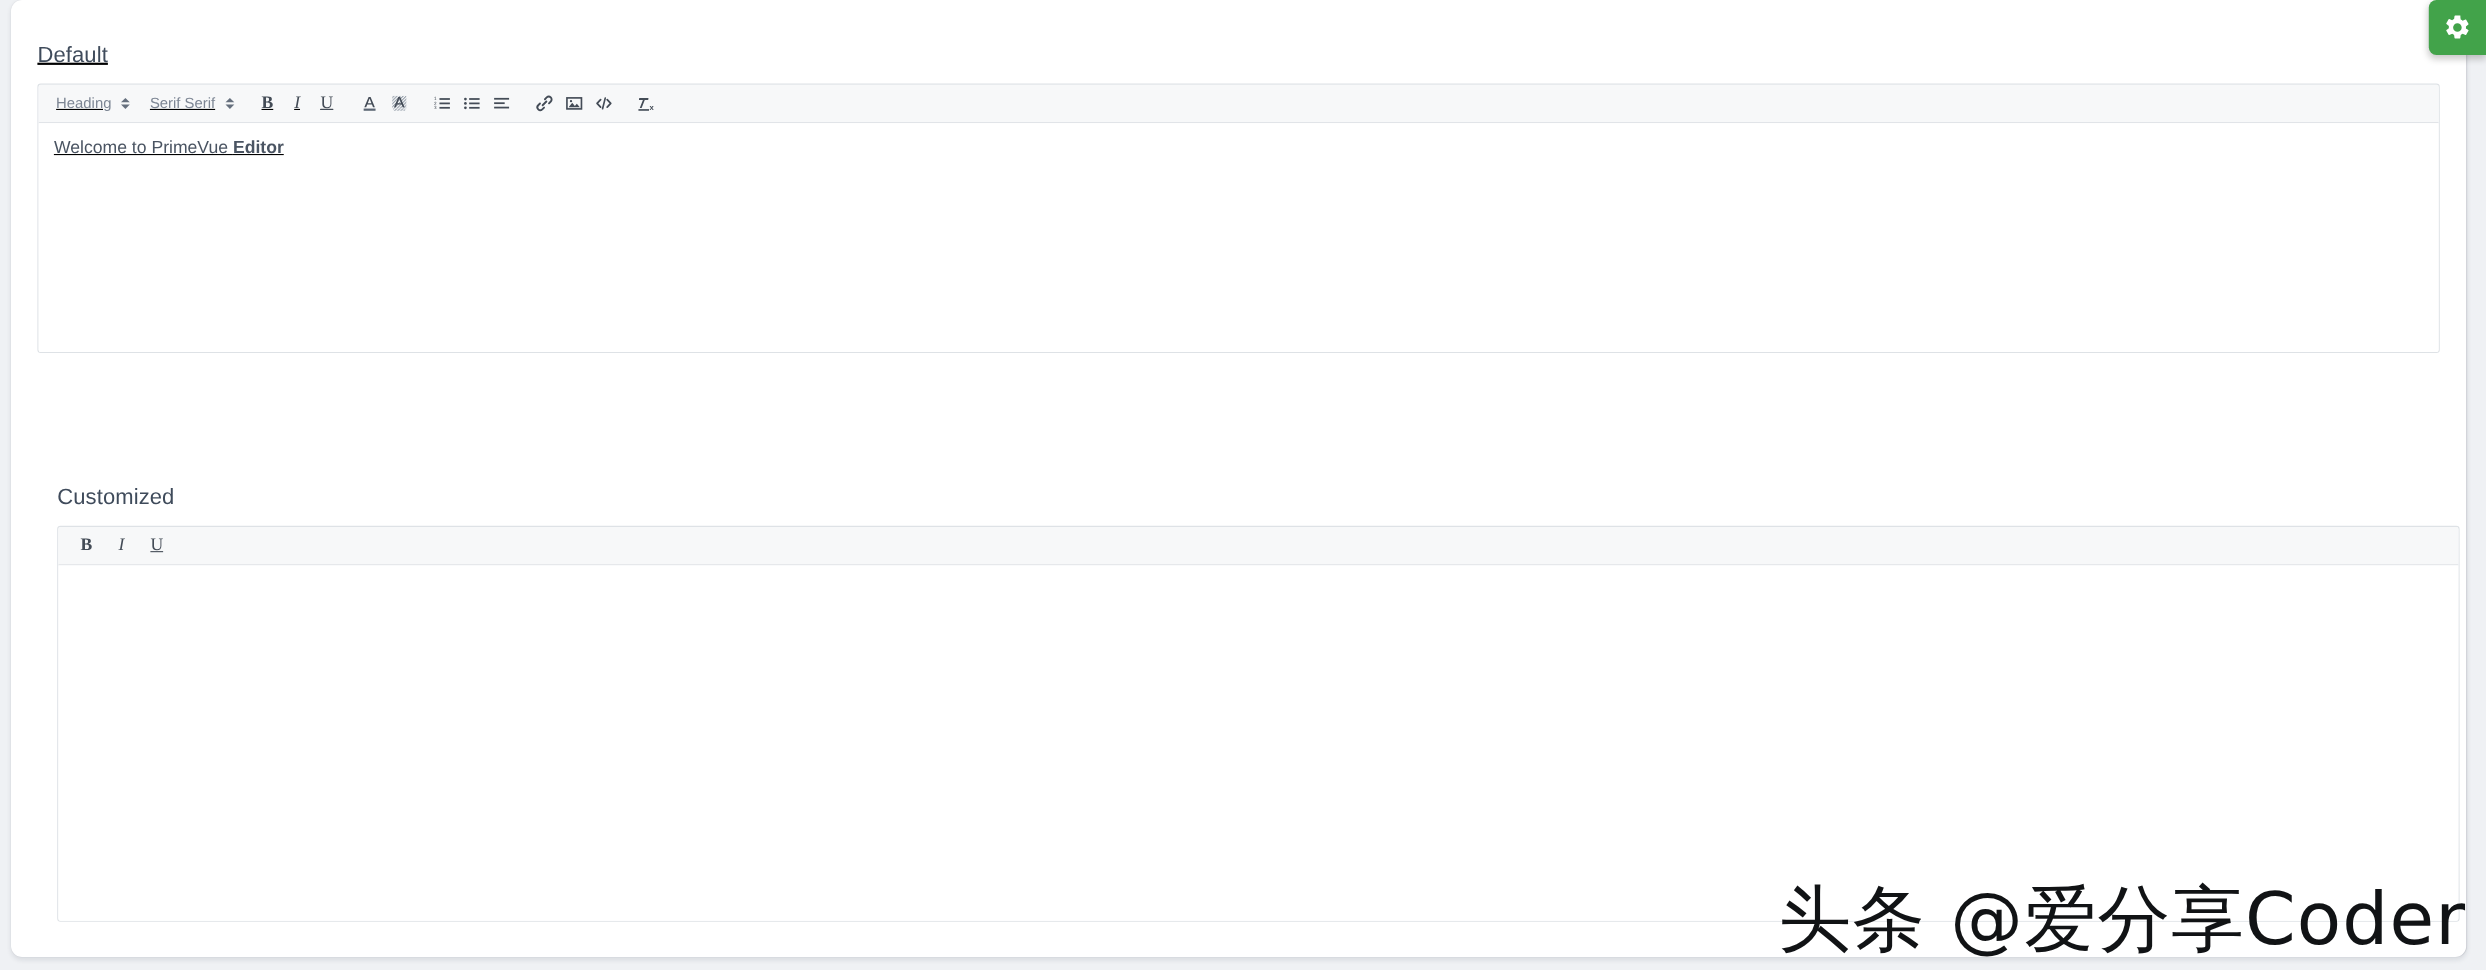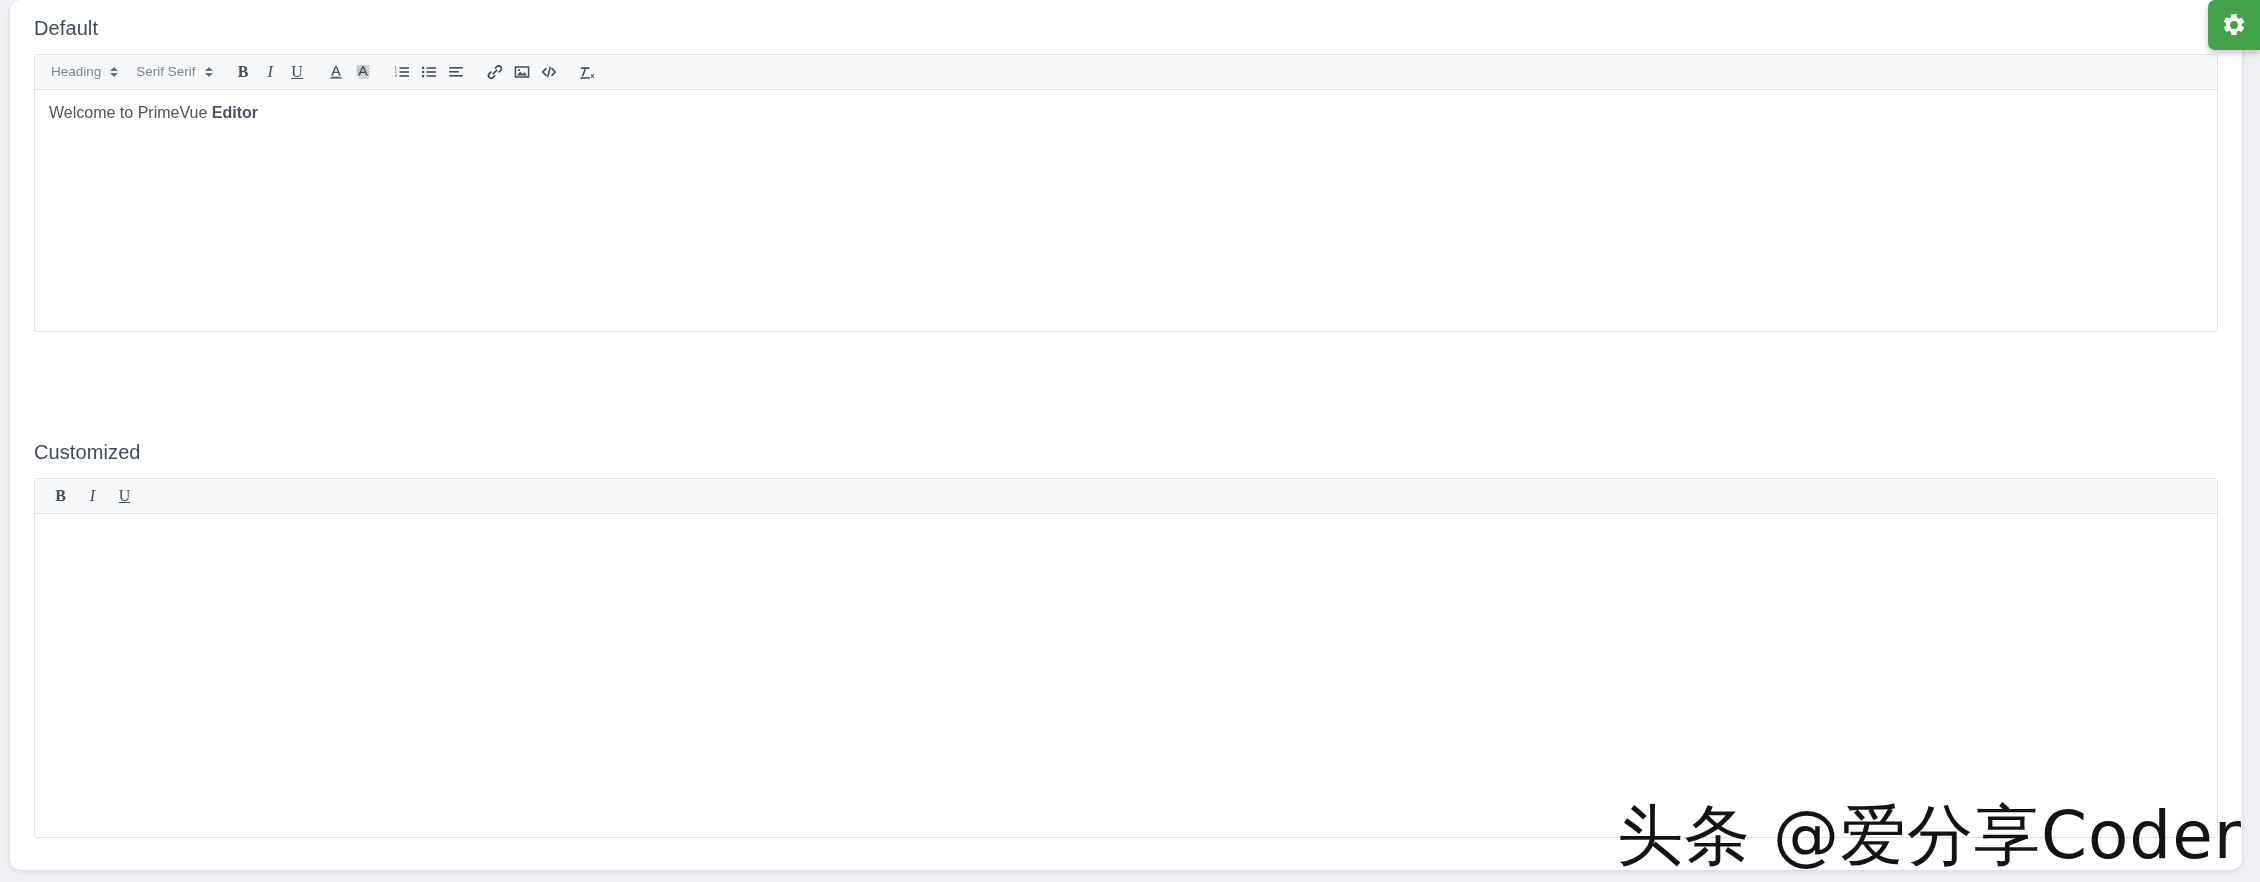--- a/index.html
+++ b/index.html
@@ -148,25 +148,25 @@
     letter-spacing: 1px;
     z-index: 40;
     pointer-events: none;
   }
 </style>
 </head>
 <body>
 
 <div id="app-card">
 
-  <div class="section" style="top:16px; width:2184px;">
+  <div class="section" style="top:38px; width:2184px;text-decoration:underline;">
 
     <div class="section-title">Default</div>
 
-    <div class="editor" style="margin-top:14px; height:278px;">
+    <div class="editor" style="margin-top:14px; height:245px;">
 
       <div class="ql-toolbar">
 
         <div class="ql-picker">
           <span class="lbl">Heading</span>
           <span class="updown">
             <i class="up"></i>
               <i class="dn"></i>
           </span>
         </div>
@@ -299,21 +299,21 @@
 
       </div>
 
       <div class="ql-content" style="height:214px;">
         <span>Welcome to PrimeVue </span><b>Editor</b>
       </div>
 
     </div>
   </div>
 
-  <div class="section" style="top:440px; width:2184px;">
+  <div class="section" style="top:440px; width:2184px;margin-left:18px;">
 
     <div class="section-title">Customized</div>
 
     <div class="editor" style="margin-top:14px; height:360px;">
 
       <div class="ql-toolbar" style="padding-left:12px;">
         <div class="tb-btn">
           <span class="g b">B</span>
         </div>
         <div class="tb-gap-sm"></div>

